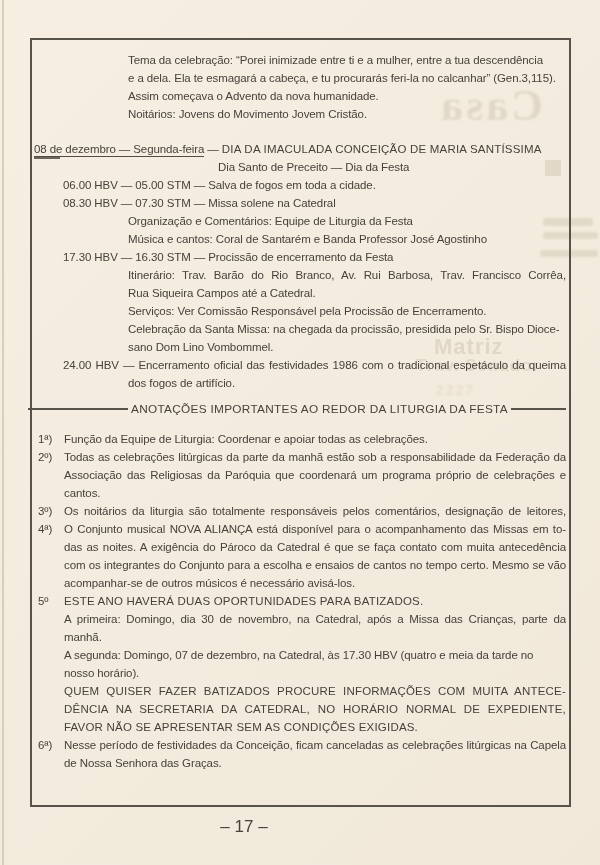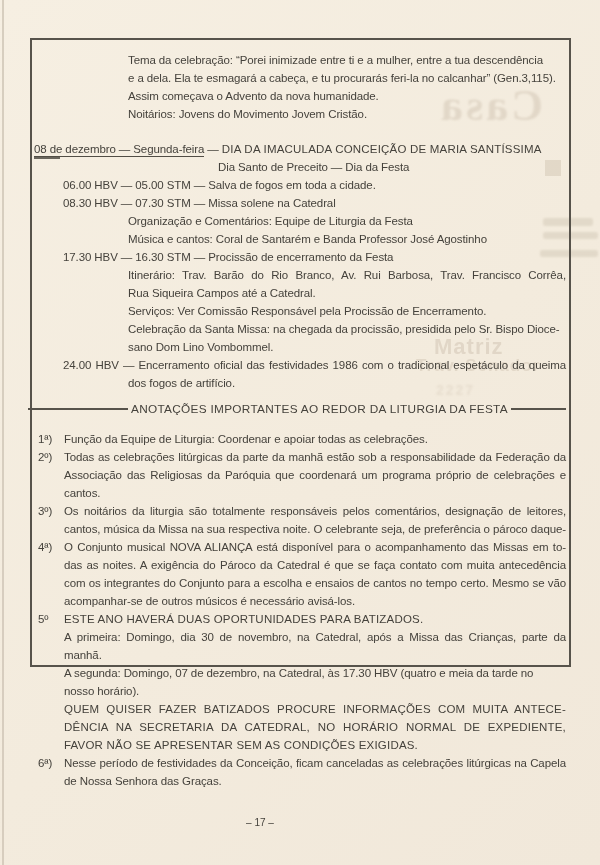--- a/index.html
+++ b/index.html
@@ -6,21 +6,21 @@
   .page{
     position:relative;
     width:600px;height:865px;
     background:linear-gradient(135deg,#f6efe2 0%,#f3ebdd 55%,#f1e8da 100%);
     font-family:"Liberation Sans","DejaVu Sans",sans-serif;
     color:#45423c;
     overflow:hidden;
   }
   .scan-edge{position:absolute;left:2px;top:0;width:2px;height:865px;background:#cfc6b6;opacity:.8;}
   .box{
-    position:absolute;left:30px;top:38px;width:541px;height:629px;
+    position:absolute;left:30px;top:38px;width:541px;height:769px;
     border:2px solid #57534b;box-sizing:border-box;
   }
   .content{position:relative;padding-top:11px;font-size:11.5px;line-height:18px;letter-spacing:-0.1px;}
   .tl{white-space:nowrap;}
   .l-intro{margin-left:96px;margin-right:3px;}
   .l-date{margin-left:2px;margin-top:17px;position:relative;white-space:nowrap;}
   .l-center{margin-left:186px;}
   .l-time{margin-left:31px;margin-right:3px;}
   .l-sub{margin-left:96px;margin-right:3px;}
   .just{text-align:justify;text-align-last:justify;white-space:normal;}
@@ -30,22 +30,22 @@
   .heading{
     display:flex;align-items:center;margin:8px 3px 12px -4px;
   }
   .heading .rule-l{width:100px;height:2px;background:#57534b;}
   .heading .rule-r{flex:1;height:2px;background:#57534b;}
   .heading .htxt{padding:0 3px;font-size:11.8px;letter-spacing:.3px;white-space:nowrap;}
   .note{display:flex;margin-left:6px;margin-right:3px;}
   .note .mark{width:26px;flex:none;}
   .note .body{flex:1;min-width:0;}
   .footer{
-    position:absolute;left:220px;top:817px;width:80px;text-align:center;
-    font-size:10px;color:#45423c;
+    position:absolute;left:204px;top:817px;width:80px;text-align:center;
+    font-size:17px;color:#45423c;
   }
   
   .ghost{position:absolute;pointer-events:none;color:#b9a995;}
   .g-casa{left:438px;top:80px;font-family:"Liberation Serif","DejaVu Serif",serif;font-weight:bold;font-size:44px;opacity:.30;transform:scaleX(-1);letter-spacing:3px;filter:blur(1px);}
   .g-matriz{left:434px;top:334px;font-weight:bold;font-size:22px;opacity:.30;letter-spacing:1px;filter:blur(.7px);}
   .g-trav{left:416px;top:356px;font-weight:bold;font-size:17px;opacity:.28;letter-spacing:1px;filter:blur(.7px);}
   .g-2227{left:436px;top:382px;font-weight:bold;font-size:14px;opacity:.20;letter-spacing:2px;filter:blur(.8px);}
   .smudge{position:absolute;background:#d5cbb9;opacity:.55;border-radius:2px;filter:blur(1px);pointer-events:none;}
   .sq{position:absolute;left:545px;top:160px;width:16px;height:16px;background:#d8cdbb;opacity:.6;filter:blur(.5px);pointer-events:none;}
 </style>
@@ -108,21 +108,20 @@
         <div class="body">
           <div class="just">Todas as celebrações litúrgicas da parte da manhã estão sob a responsabilidade da Federação da</div>
           <div class="just">Associação das Religiosas da Paróquia que coordenará um programa próprio de celebrações e</div>
           <div class="tl">cantos.</div>
         </div>
       </div>
       <div class="note">
         <div class="mark">3º)</div>
         <div class="body">
           <div class="just">Os noitários da liturgia são totalmente responsáveis pelos comentários, designação de leitores,</div>
-          <div class="just">cantos, música da Missa na sua respectiva noite. O celebrante seja, de preferência o pároco daque-</div>
         </div>
       </div>
       <div class="note">
         <div class="mark">4ª)</div>
         <div class="body">
           <div class="just">O Conjunto musical NOVA ALIANÇA está disponível para o acompanhamento das Missas em to-</div>
           <div class="just">das as noites. A exigência do Pároco da Catedral é que se faça contato com muita antecedência</div>
           <div class="just">com os integrantes do Conjunto para a escolha e ensaios de cantos no tempo certo. Mesmo se vão</div>
           <div class="tl">acompanhar-se de outros músicos é necessário avisá-los.</div>
         </div>

